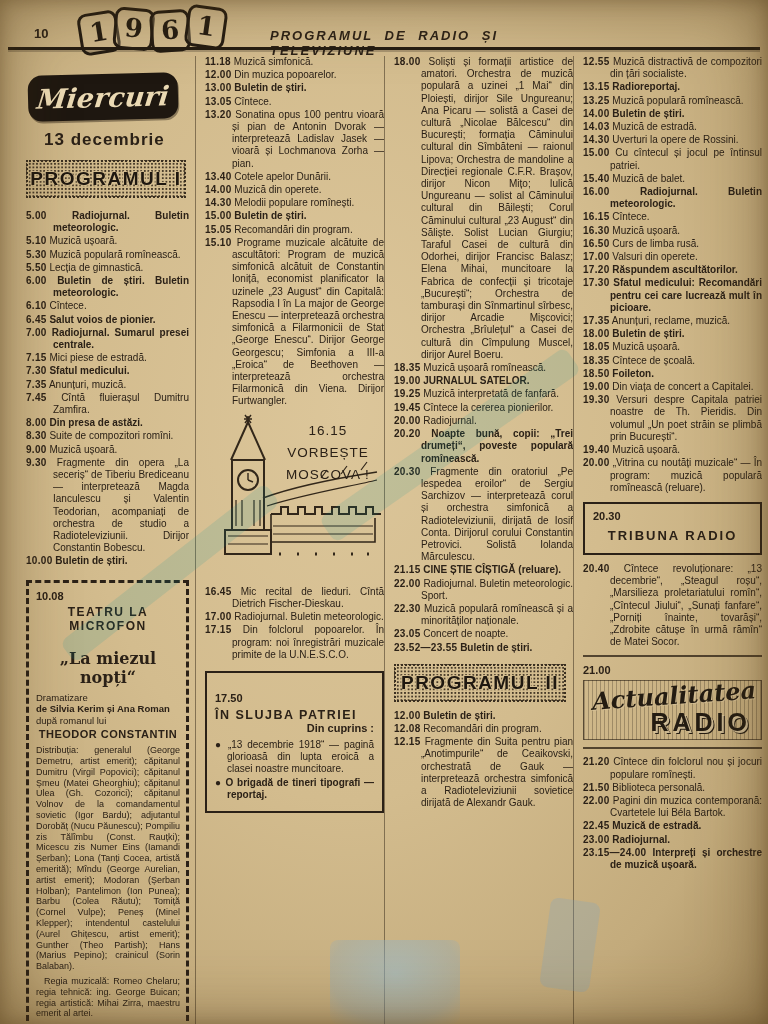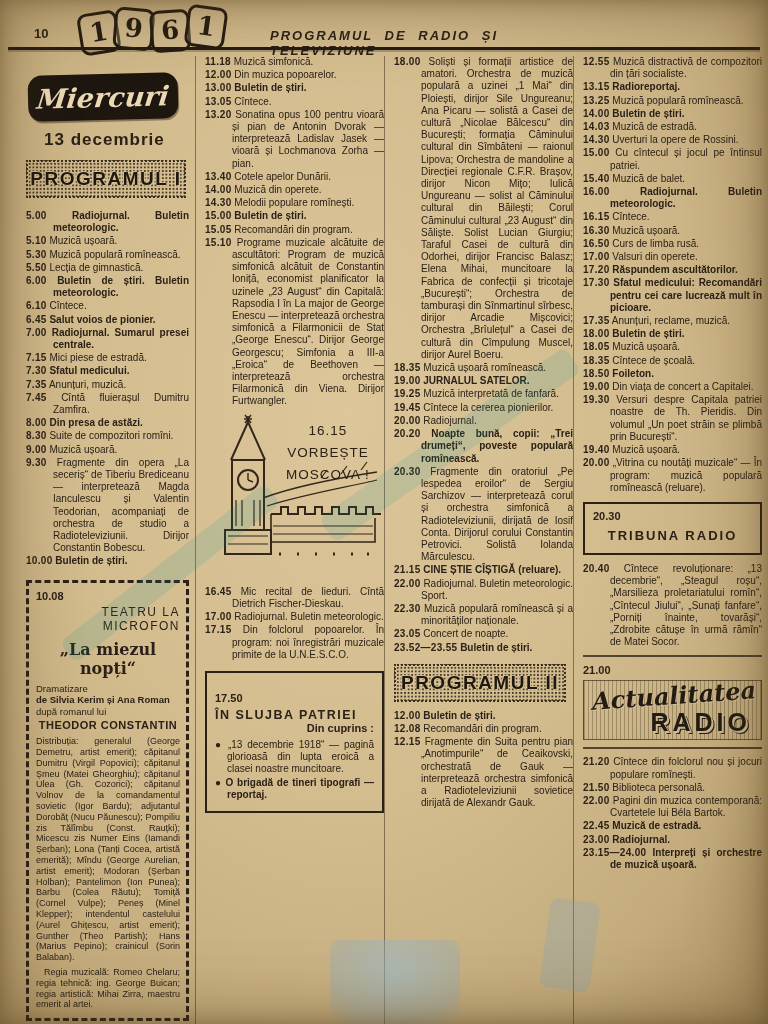--- a/index.html
+++ b/index.html
@@ -42,21 +42,21 @@
     color:#ead9b3;transform:skewX(-8deg);}
   .datetxt{font-size:17px;font-weight:bold;letter-spacing:1px;margin:0 0 10px 18px;}
   .proghead{width:156px;padding:6px 0;margin:0 0 12px 0;text-align:center;border:2px dotted #3a2f20;
     background:radial-gradient(circle,#473a28 .8px,transparent 1.1px) 0 0/3.6px 3.6px;}
   .proghead span{font-weight:900;font-size:19px;letter-spacing:1.5px;color:#1f1810;
     text-shadow:0 0 2px #d8c194,1px 1px 1px #d8c194,-1px -1px 1px #d8c194;}
   .proghead.p2{width:168px;margin:10px 0 8px 0;}
   
   .theaterbox{margin-top:12px;border:3px dashed #2b2117;padding:7px 6px 8px 7px;}
   .tb-time{font-size:11px;font-weight:bold;}
-  .tb-kicker{font-size:12px;font-weight:normal;letter-spacing:1.5px;text-align:right;margin:3px 0 7px;}
+  .tb-kicker{font-size:12px;font-weight:bold;letter-spacing:1.5px;text-align:center;margin:3px 0 16px;}
   .tb-title{font-family:"DejaVu Serif",serif;font-size:16px;font-weight:bold;text-align:center;margin-bottom:5px;}
   .tb-c{font-size:9.5px;line-height:11.5px;}
   .tb-c.b{font-weight:bold;}
   .tb-author{font-size:11px;font-weight:bold;text-align:center;letter-spacing:.5px;margin:2px 0 5px;}
   .tb-cast,.tb-credits{font-size:9px;line-height:10.8px;text-align:justify;}
   .tb-credits{margin-top:4px;text-indent:8px;}
   
   .moscova{position:relative;height:168px;margin:6px 0 4px;}
   .moscova svg{position:absolute;left:-4px;top:0;}
   .mos-t{position:absolute;left:68px;top:6px;width:110px;font-size:13.5px;font-weight:400;

